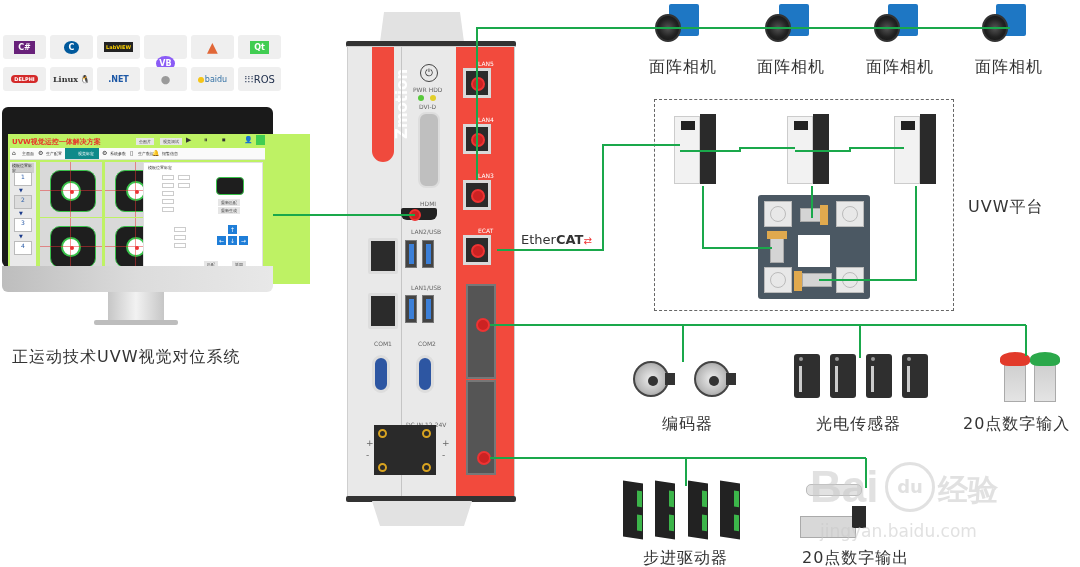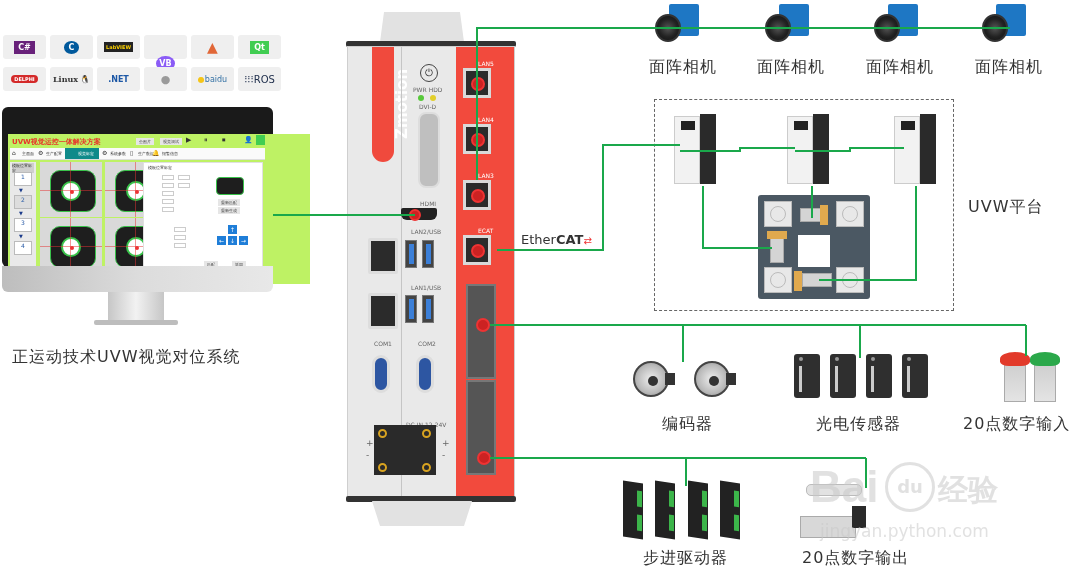--- a/index.html
+++ b/index.html
@@ -440,21 +440,21 @@
 <div class="valve">
   <div class="abs" style="left:806px;top:484px;width:56px;height:12px;background:#e2e2e2;border-radius:5px;border:1px solid #bbb;"></div>
   <div class="abs" style="left:800px;top:516px;width:56px;height:22px;background:#d8d8d8;border:1px solid #aaa;"></div>
   <div class="abs" style="left:852px;top:506px;width:14px;height:22px;background:#2a2a2a;"></div>
 </div>
 <div class="label" style="left:802px;top:548px;">20点数字输出</div>
 
 <div class="watermark" style="left:810px;top:462px;font-size:44px;font-family:'Liberation Sans',sans-serif;"><span>Bai</span></div>
 <div class="watermark" style="left:885px;top:462px;width:50px;height:50px;border:3px solid rgba(200,200,200,0.55);border-radius:50%;font-size:18px;text-align:center;line-height:44px;"><span>du</span></div>
 <div class="watermark" style="left:938px;top:470px;font-size:30px;">经验</div>
-<div class="watermark" style="left:820px;top:521px;font-size:17px;font-weight:normal;">jingyan.python.com</div>
+<div class="watermark" style="left:820px;top:521px;font-size:17px;font-weight:normal;">jingyan.baidu.com</div>
 
 <svg id="wires" viewBox="0 0 1080 567">
   <g fill="none" stroke="#1aa84b" stroke-width="2">
     <polyline points="273,215 415,215"></polyline>
     <polyline points="477,180 477,28 1010,28"></polyline>
     <polyline points="497,250 603,250 603,145 680,145"></polyline>
     <polyline points="680,151 740,151 740,148 795,148"></polyline>
     <polyline points="795,151 850,151 850,148 904,148"></polyline>
     <polyline points="703,186 703,248 772,248"></polyline>
     <polyline points="812,186 812,218"></polyline>

